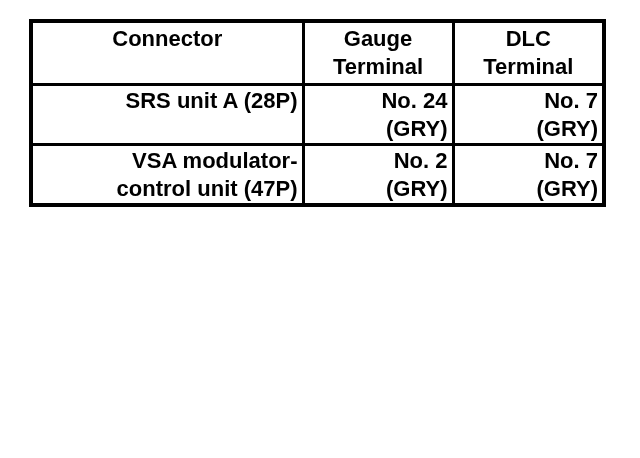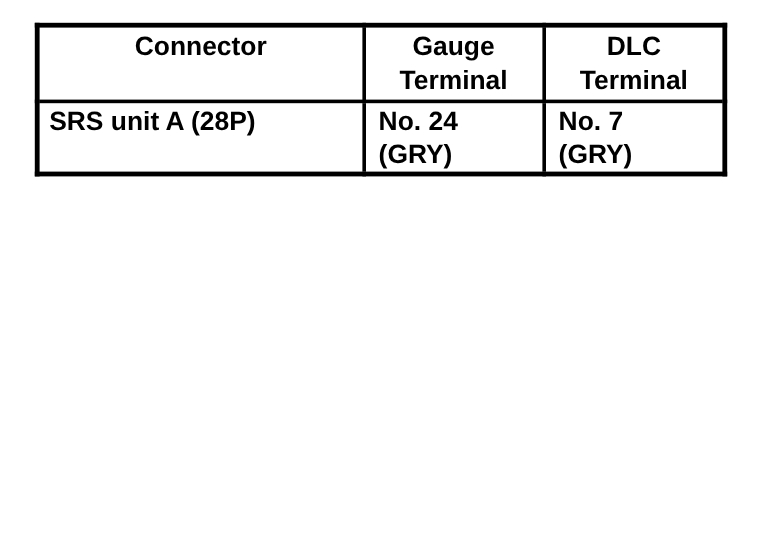--- a/index.html
+++ b/index.html
@@ -43,21 +43,21 @@
   .connector-table col.col-unit      { width: 150px; }
   .connector-table col.col-dlc       { width: 151px; }
 
   .connector-table th {
     height: 63px;
     text-align: center;
     padding: 2px 2px 0 2px;
   }
   .connector-table td {
     height: 60px;
-    text-align: left;
+    text-align: right;
     padding: 1px 4px 0 8px;
   }
   .connector-table td.terminal-cell {
     padding-left: 11px;
   }
   .cell-line {
     white-space: nowrap;
   }
 </style>
 </head>
@@ -94,16 +94,30 @@
         </td>
         <td class="terminal-cell">
           <div class="cell-line">No. 24</div>
           <div class="cell-line">(GRY)</div>
         </td>
         <td class="terminal-cell">
           <div class="cell-line">No. 7</div>
           <div class="cell-line">(GRY)</div>
         </td>
       </tr>
+      <tr>
+        <td>
+          <div class="cell-line">VSA modulator-</div>
+          <div class="cell-line">control unit (47P)</div>
+        </td>
+        <td class="terminal-cell">
+          <div class="cell-line">No. 2</div>
+          <div class="cell-line">(GRY)</div>
+        </td>
+        <td class="terminal-cell">
+          <div class="cell-line">No. 7</div>
+          <div class="cell-line">(GRY)</div>
+        </td>
+      </tr>
     </tbody>
   </table>
 
 </div>
 
 </body></html>

